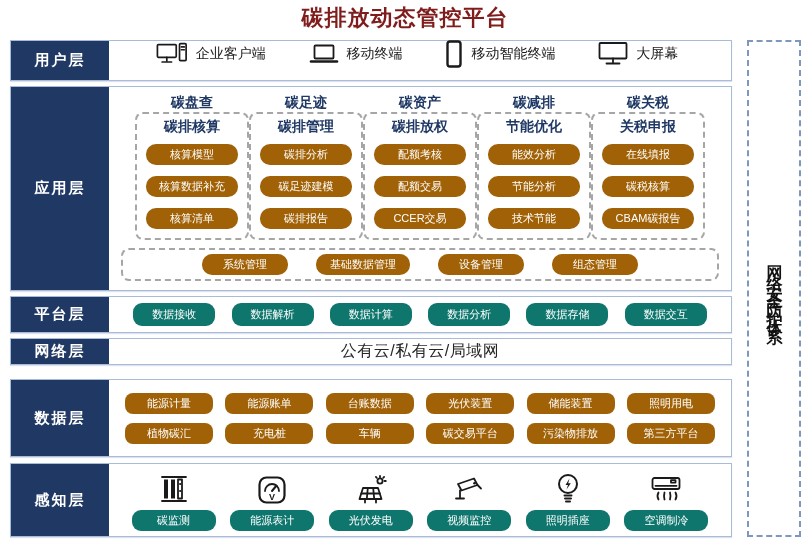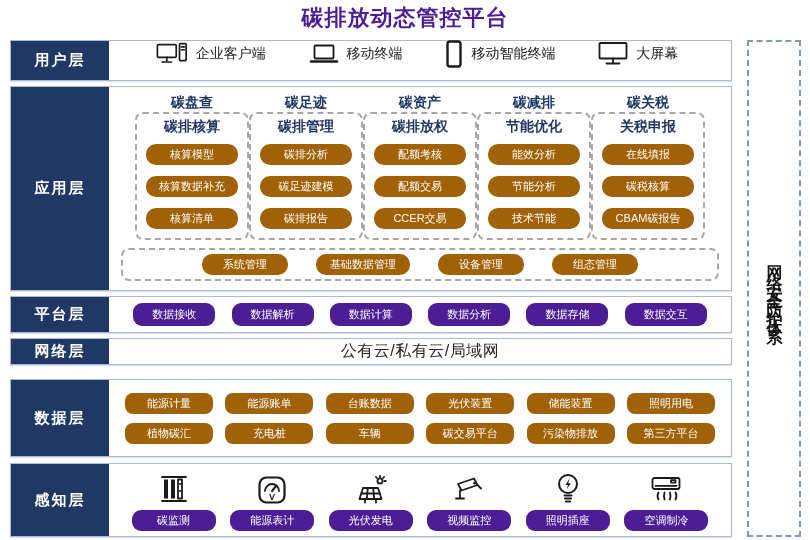--- a/index.html
+++ b/index.html
@@ -1,21 +1,21 @@
 <!DOCTYPE html>
 <html><head>
 <meta charset="utf-8">
 <style>
   * { margin:0; padding:0; box-sizing:border-box; }
   html,body { width:810px; height:540px; background:#fff; overflow:hidden;
     font-family:"Liberation Sans","DejaVu Sans",sans-serif; }
   .stage { position:relative; width:810px; height:540px; background:#fff; }
 
   .page-title { position:absolute; top:3px; left:0; width:100%; text-align:center;
-    font-size:22px; font-weight:bold; color:#4c1d95; letter-spacing:1px; }
+    font-size:22px; font-weight:bold; color:#7f1d1d; letter-spacing:1px; }
 
   .row { position:absolute; left:10px; width:722px; background:#fff;
     border:1px solid #A8BCD8; display:flex; box-shadow:0 1px 1px rgba(120,140,180,.25); }
   .row-user { top:40px; height:41px; }
   .row-app { top:86px; height:205px; }
   .row-platform { top:296px; height:37px; }
   .row-network { top:338px; height:27px; }
   .row-data { top:379px; height:78px; }
   .row-perception { top:463px; height:74px; }
 
@@ -41,21 +41,21 @@
     font-size:11px; line-height:1; white-space:nowrap; }
   .btn-navy { background:#a16207; border-radius:10px; padding:5px 7px; min-width:92px; }
   .app-box .btn-navy { margin-bottom:11px; }
   .app-box .btn-navy:last-child { margin-bottom:0; }
   .app-mgmt { margin-top:8px; height:42px; border:2px dashed #A6A6A6; border-radius:8px;
     display:flex; align-items:center; justify-content:center; gap:28px; }
   .app-mgmt .btn-navy { min-width:86px; padding:5px 14px; }
 
   
   .platform-content { justify-content:space-evenly; padding:0 8px; }
-  .btn-yellow { background:#4c1d95; border-radius:9px; padding:6px 8px; min-width:82px; }
+  .btn-yellow { background:#0f766e; border-radius:9px; padding:6px 8px; min-width:82px; }
 
   
   .network-content { justify-content:center; font-size:16px; color:#262626; letter-spacing:.5px; }
 
   
   .data-content { flex-direction:column; justify-content:center; gap:9px; padding:0 16px; }
   .data-row { display:flex; width:100%; justify-content:space-between; }
   .data-row .btn-navy { min-width:88px; border-radius:8px; }
 
   

